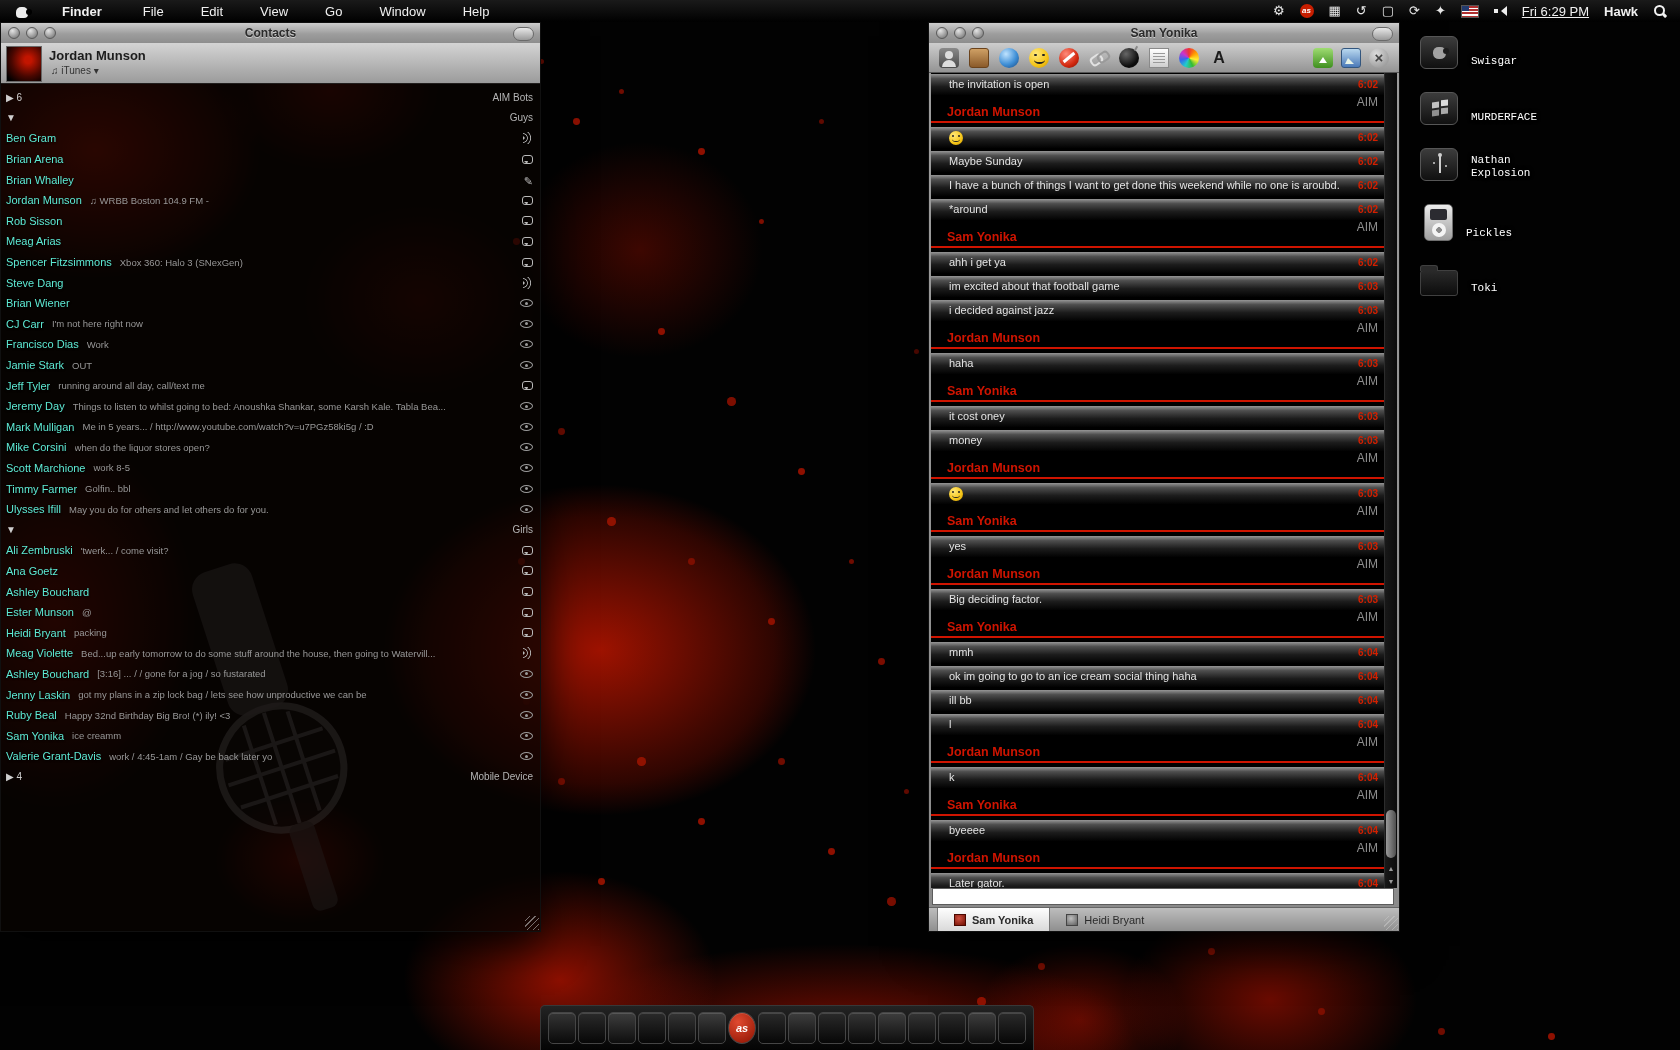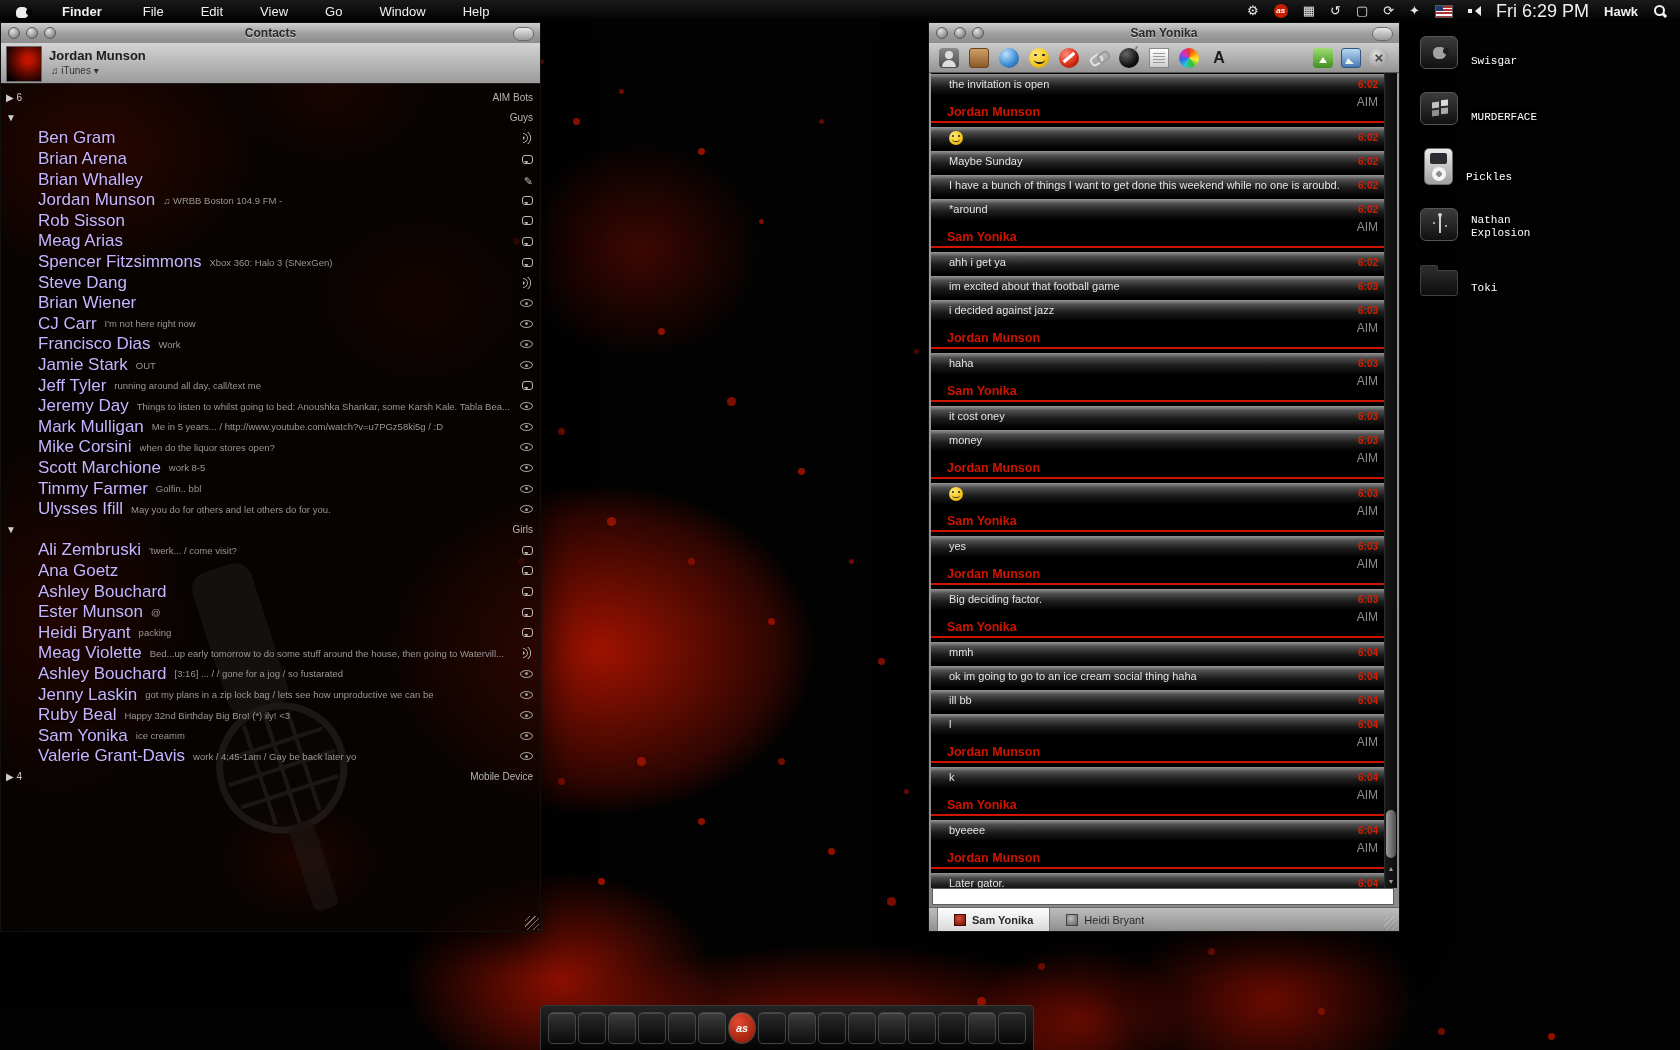--- a/index.html
+++ b/index.html
@@ -49,21 +49,21 @@
   .mi{margin-right:22px;padding-left:15px;}
   .mi.bold{font-weight:bold;margin-right:26px;}
   .m-right{margin-left:auto;display:flex;align-items:center;gap:15px;padding-right:12px;}
   .mstat{color:#e6e6e6;font-size:13px;line-height:22px;}
   .st-lastfm{background:#c81e00;color:#fff;border-radius:50%;width:14px;height:14px;font-size:8px;font-style:italic;font-weight:bold;display:flex;align-items:center;justify-content:center;}
   .st-us-flag{width:16px;height:11px;background:repeating-linear-gradient(#b03030 0 1.6px,#fff 1.6px 3.2px);position:relative;border:0.5px solid #555;}
   .st-us-flag::before{content:'';position:absolute;left:0;top:0;width:7px;height:5px;background:#223a6e;}
   .st-volume{width:13px;height:11px;position:relative;}
   .st-volume::before{content:'';position:absolute;left:0;top:3.5px;width:4px;height:4px;background:#eee;}
   .st-volume::after{content:'';position:absolute;left:2px;top:0;border:5.5px solid transparent;border-right:6px solid #eee;}
-  .menu-clock{font-size:18px;}
+  .menu-clock{font-size:13px;text-decoration:underline;}
   .menu-user{font-size:13px;font-weight:bold;}
   .spotlight{width:15px;height:15px;position:relative;display:inline-block;}
   .spotlight::before{content:'';position:absolute;left:1px;top:1px;width:7px;height:7px;border:2px solid #f2f2f2;border-radius:50%;}
   .spotlight::after{content:'';position:absolute;left:10px;top:9px;width:2.5px;height:5px;background:#f2f2f2;transform:rotate(-45deg);border-radius:1px;}
   
   .win{position:absolute;border:1px solid #101010;box-shadow:0 14px 40px rgba(0,0,0,.85);}
   .titlebar{position:absolute;left:0;top:0;right:0;height:20px;
     background:linear-gradient(#cdcdcd,#9d9d9d 55%,#8d8d8d);
     border-bottom:1px solid #555;display:flex;align-items:center;}
   .wtitle{position:absolute;left:0;right:0;text-align:center;font-size:12px;font-weight:bold;color:#2b2b2b;text-shadow:0 1px 0 rgba(255,255,255,.5);}
@@ -78,21 +78,21 @@
     background:linear-gradient(#d4d4d4,#9b9b9b);border-bottom:1px solid #444;}
   .owner-avatar{position:absolute;left:5px;top:3px;width:34px;height:34px;border:1px solid #666;
     background:radial-gradient(circle at 62% 38%,#c21500 12%,#4a0700 55%,#000 90%);}
   .owner-name{position:absolute;left:48px;top:5px;font-size:13px;font-weight:bold;color:#1c1c1c;}
   .owner-status{position:absolute;left:50px;top:22px;font-size:10px;color:#333;}
   .contacts-body{position:absolute;left:0;top:60px;right:0;bottom:0;background:rgba(8,4,2,.58);overflow:hidden;}
   .contact-list{padding-top:4px;}
   .crow{display:flex;align-items:center;height:20.6px;padding:0 7px 0 5px;}
   .crow.group .g-left{font-size:10px;color:#cfcfcf;}
   .crow.group .g-right{margin-left:auto;font-size:10px;color:#b5b5b5;}
-  .c-name{font-size:17px;color:#c4b5fd;text-shadow:0 1px 2px #000;white-space:nowrap;margin-left:32px;}
+  .c-name{font-size:11px;color:#5eead4;text-shadow:0 1px 2px #000;white-space:nowrap;}
   .c-status{font-size:9.5px;color:#989898;margin-left:8px;white-space:nowrap;overflow:hidden;text-overflow:clip;flex:1;}
   .c-icon{margin-left:auto;flex:0 0 auto;display:inline-block;}
   .ic-chat{width:11px;height:9px;border:1px solid #b9b9b9;border-radius:3px;position:relative;box-sizing:border-box;}
   .ic-chat::after{content:'';position:absolute;left:1px;bottom:-4px;border:3px solid transparent;border-top:3px solid #b9b9b9;border-right-width:1px;}
   .ic-eye{width:13px;height:8px;border:1px solid #9a9a9a;border-radius:50%;position:relative;box-sizing:border-box;}
   .ic-eye::after{content:'';position:absolute;left:4px;top:1.5px;width:3px;height:3px;background:#9a9a9a;border-radius:50%;}
   .ic-pencil::before{content:'✎';color:#b9b9b9;font-size:11px;}
   .ic-radio{width:10px;height:12px;
     background:radial-gradient(circle at 0 50%, #b9b9b9 1.2px, transparent 2px, transparent 3.6px, #b9b9b9 4.4px, transparent 5.2px, transparent 6.8px, #b9b9b9 7.6px, transparent 8.4px);}
   
@@ -598,26 +598,26 @@
 <div class="desk-icons">
   <div class="dicon">
     <span class="di di-apple"></span>
     <span class="di-label">Swisgar</span>
   </div>
   <div class="dicon">
     <span class="di di-windows"></span>
     <span class="di-label">MURDERFACE</span>
   </div>
   <div class="dicon">
+    <span class="di di-usb"></span>
+    <span class="di-label">Nathan Explosion</span>
+  </div>
+  <div class="dicon">
     <span class="di di-ipod"></span>
     <span class="di-label">Pickles</span>
-  </div>
-  <div class="dicon">
-    <span class="di di-usb"></span>
-    <span class="di-label">Nathan Explosion</span>
   </div>
   <div class="dicon">
     <span class="di di-folder"></span>
     <span class="di-label">Toki</span>
   </div>
 </div>
 
 <div class="dock">
     <div class="dock-item"></div>
     <div class="dock-item"></div>

